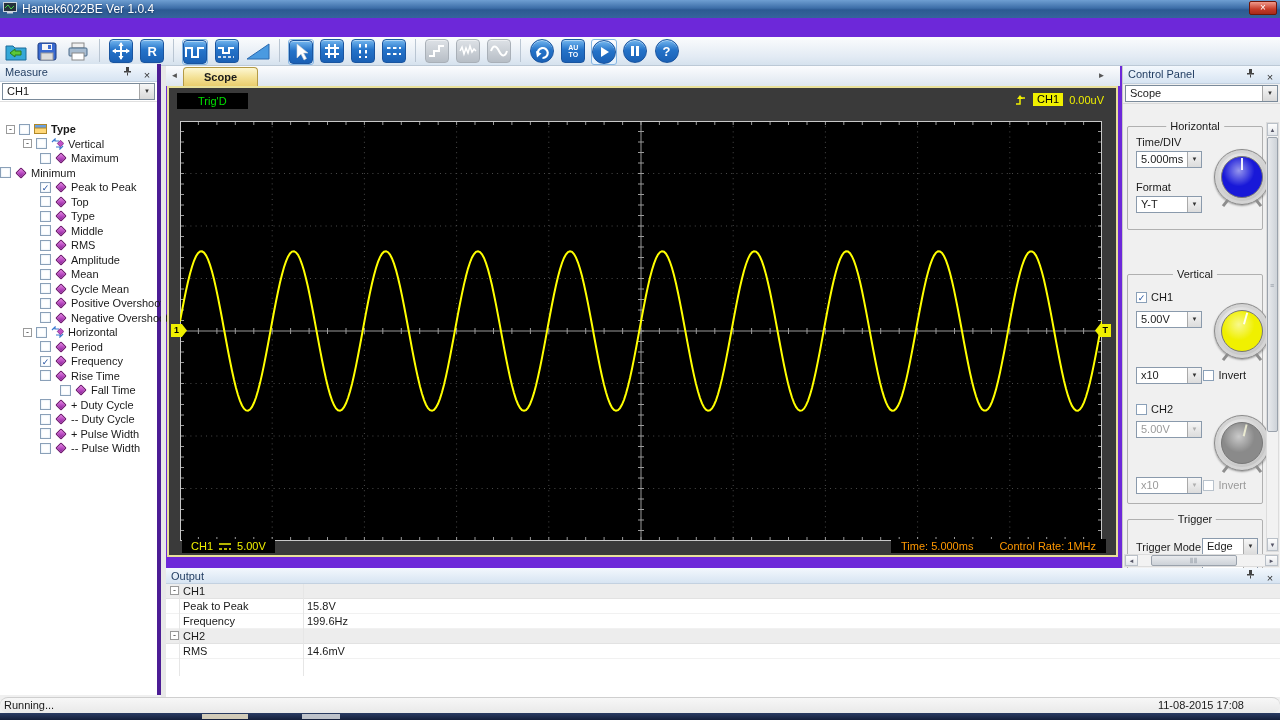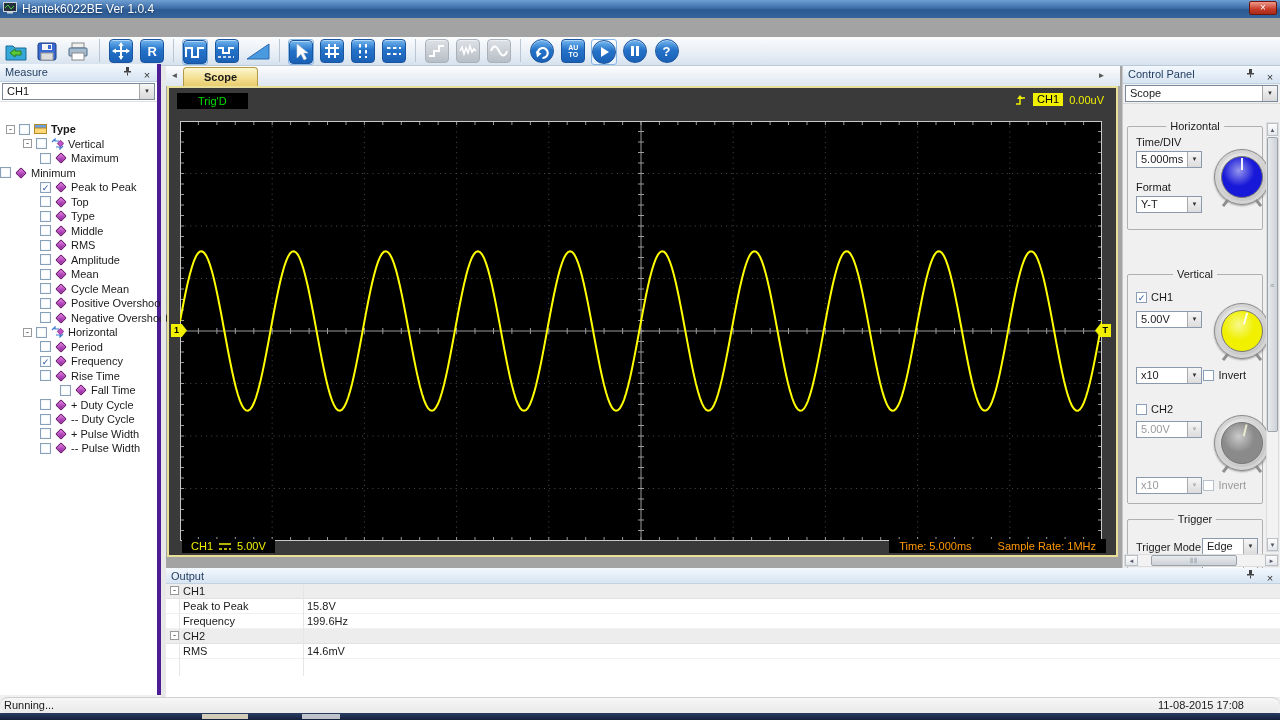--- a/index.html
+++ b/index.html
@@ -1,18 +1,18 @@
 <!DOCTYPE html>
 <html style="--accent: #f0f000; --trig: #00e000; --time: #ff9800; --wave: #ffff00; --grid_dot: #4a4a4a; --grid_center: #9a9a9a; --screen_border: #c8c8c8; --frame_border: #e8e099;"><head>
 <meta charset="utf-8">
 <style>
   * { margin:0; padding:0; box-sizing:border-box; }
   html,body { width:1280px; height:720px; overflow:hidden; }
   body { font-family:"Liberation Sans", sans-serif; font-size:11px; color:#1a1a1a; background:#f0f0f0; }
-  .app { position:absolute; left:0; top:0; width:1280px; height:612px; background:#a3a3a3; }
+  .app { position:absolute; left:0; top:0; width:1280px; height:612px; background:#6d28d9; }
 
   
   .titlebar { position:absolute; left:0; top:0; width:1280px; height:18px;
     background:linear-gradient(180deg,#6f9fd2 0%,#3d6ea8 45%,#2c5a92 55%,#35649c 100%); }
   .titlebar .app-icon { position:absolute; left:3px; top:2px; }
   .titlebar .title-text { position:absolute; left:22px; top:2px; font-size:12px; color:#fff; text-shadow:0 1px 2px #15355e; }
   .win-close { position:absolute; right:3px; top:1px; width:28px; height:14px; border-radius:2px;
     background:linear-gradient(#f09a8c,#c63b28 60%,#a82a1a); border:1px solid #701508; color:#fff;
     font-size:10px; line-height:12px; text-align:center; cursor:default; }
 
@@ -740,21 +740,21 @@
         <span class="botleft">
           <span>CH1</span>
           <svg width="14" height="9">
               <path d="M1 2 H13" stroke="#f0f000" stroke-width="1.5"></path>
               <path d="M1 7 H4 M6 7 H9 M11 7 H13" stroke="#f0f000" stroke-width="1.5"></path>
             </svg>
           <span>5.00V</span>
         </span>
         <span class="botright">
           <span>Time: 5.000ms</span>
-          <span>Sample Rate: 1MHz</span>
+          <span>Control Rate: 1MHz</span>
         </span>
       </div>
     </div>
   </div>
 
   <div class="control-panel">
     <div class="phdr">
       <span>Control Panel</span>
       <span class="phbtns">
         <span class="phbtn"><svg width="9" height="10">

